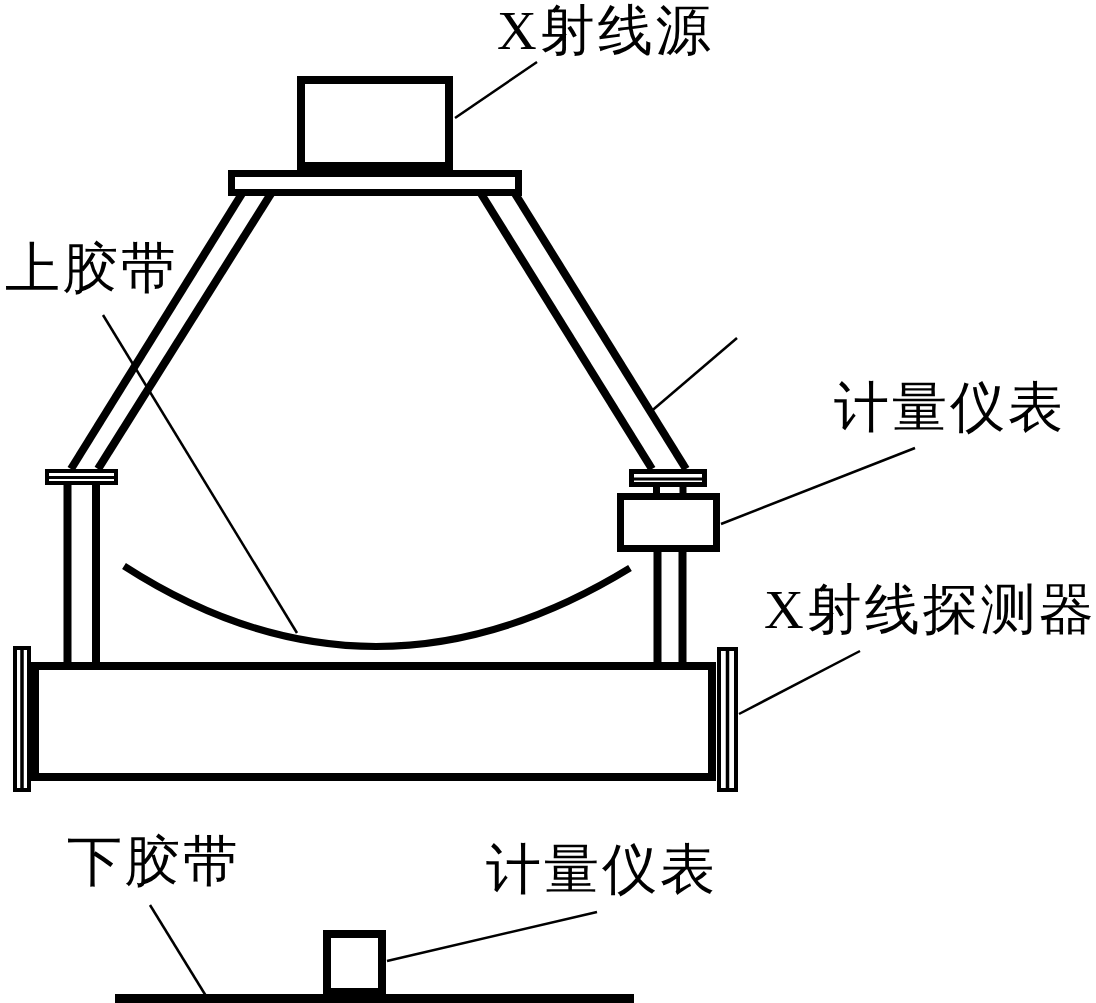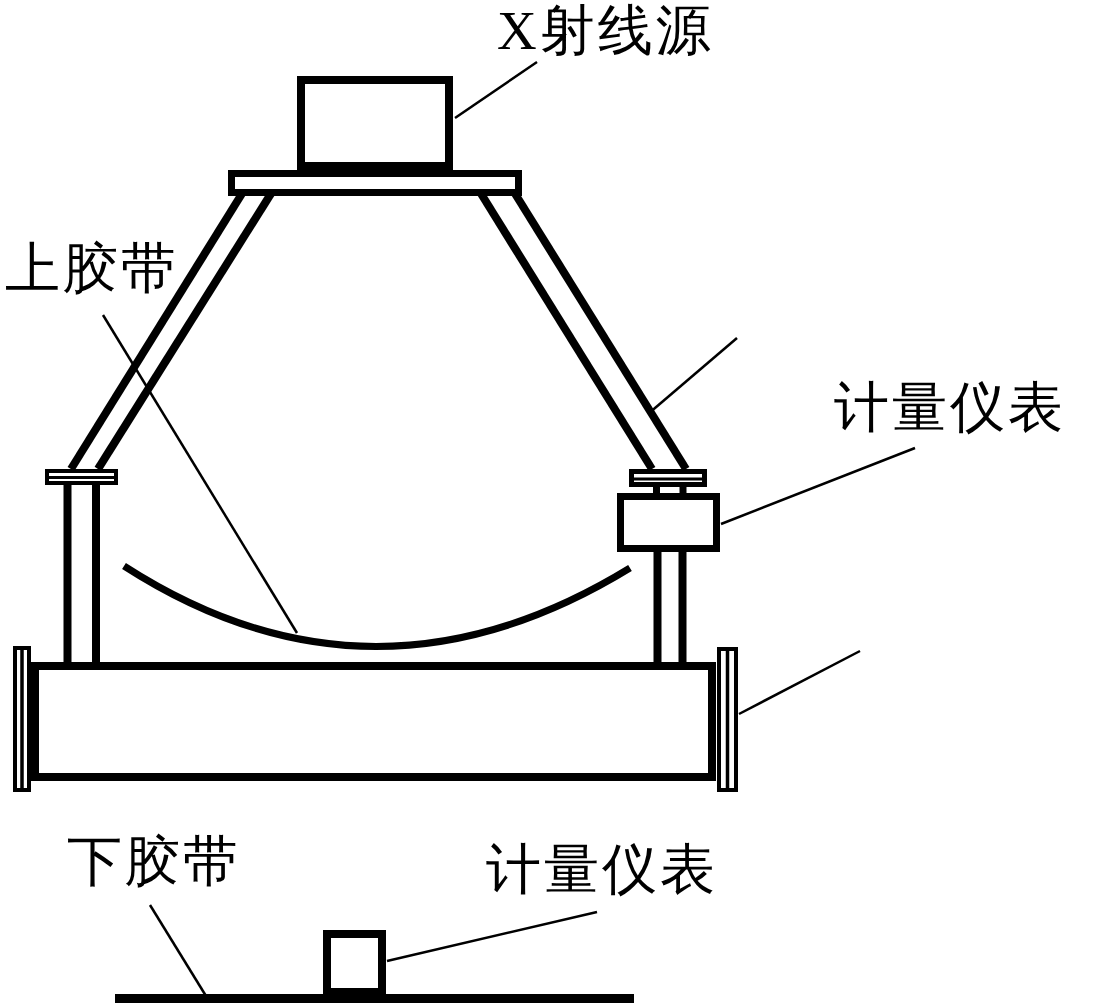--- a/index.html
+++ b/index.html
@@ -112,16 +112,17 @@
       <line x1="915" y1="448" x2="721" y2="524"></line>
       <line x1="860" y1="651" x2="739" y2="714"></line>
       <line x1="150" y1="905" x2="206" y2="996"></line>
       <line x1="597" y1="912" x2="387" y2="961"></line>
     </g>
   </svg>
 
   <div class="label lbl-xray-source">X射线源</div>
   <div class="label lbl-upper-belt">上胶带</div>
   <div class="label lbl-metering">计量仪表</div>
+  <div class="label lbl-xray-detector">X射线探测器</div>
   <div class="label lbl-lower-belt">下胶带</div>
   <div class="label lbl-speed-sensor">计量仪表</div>
 
 </div>
 
 </body></html>

